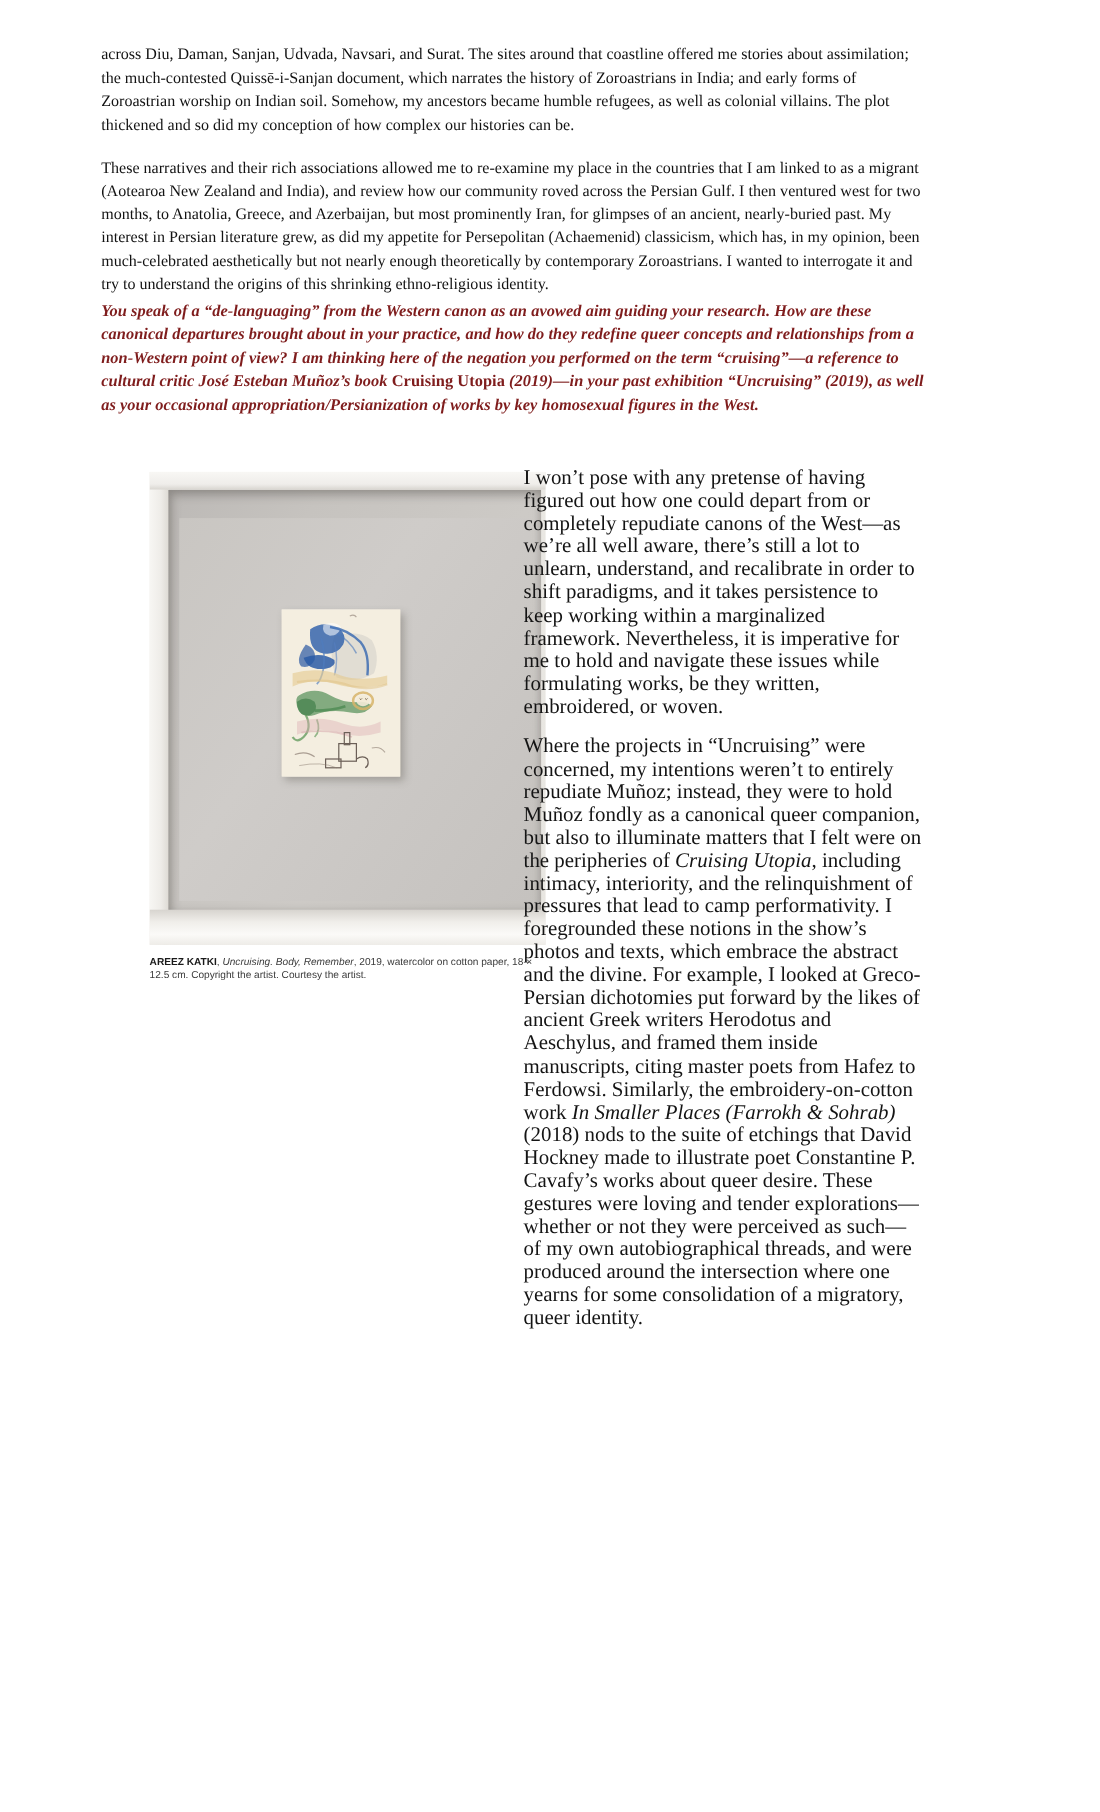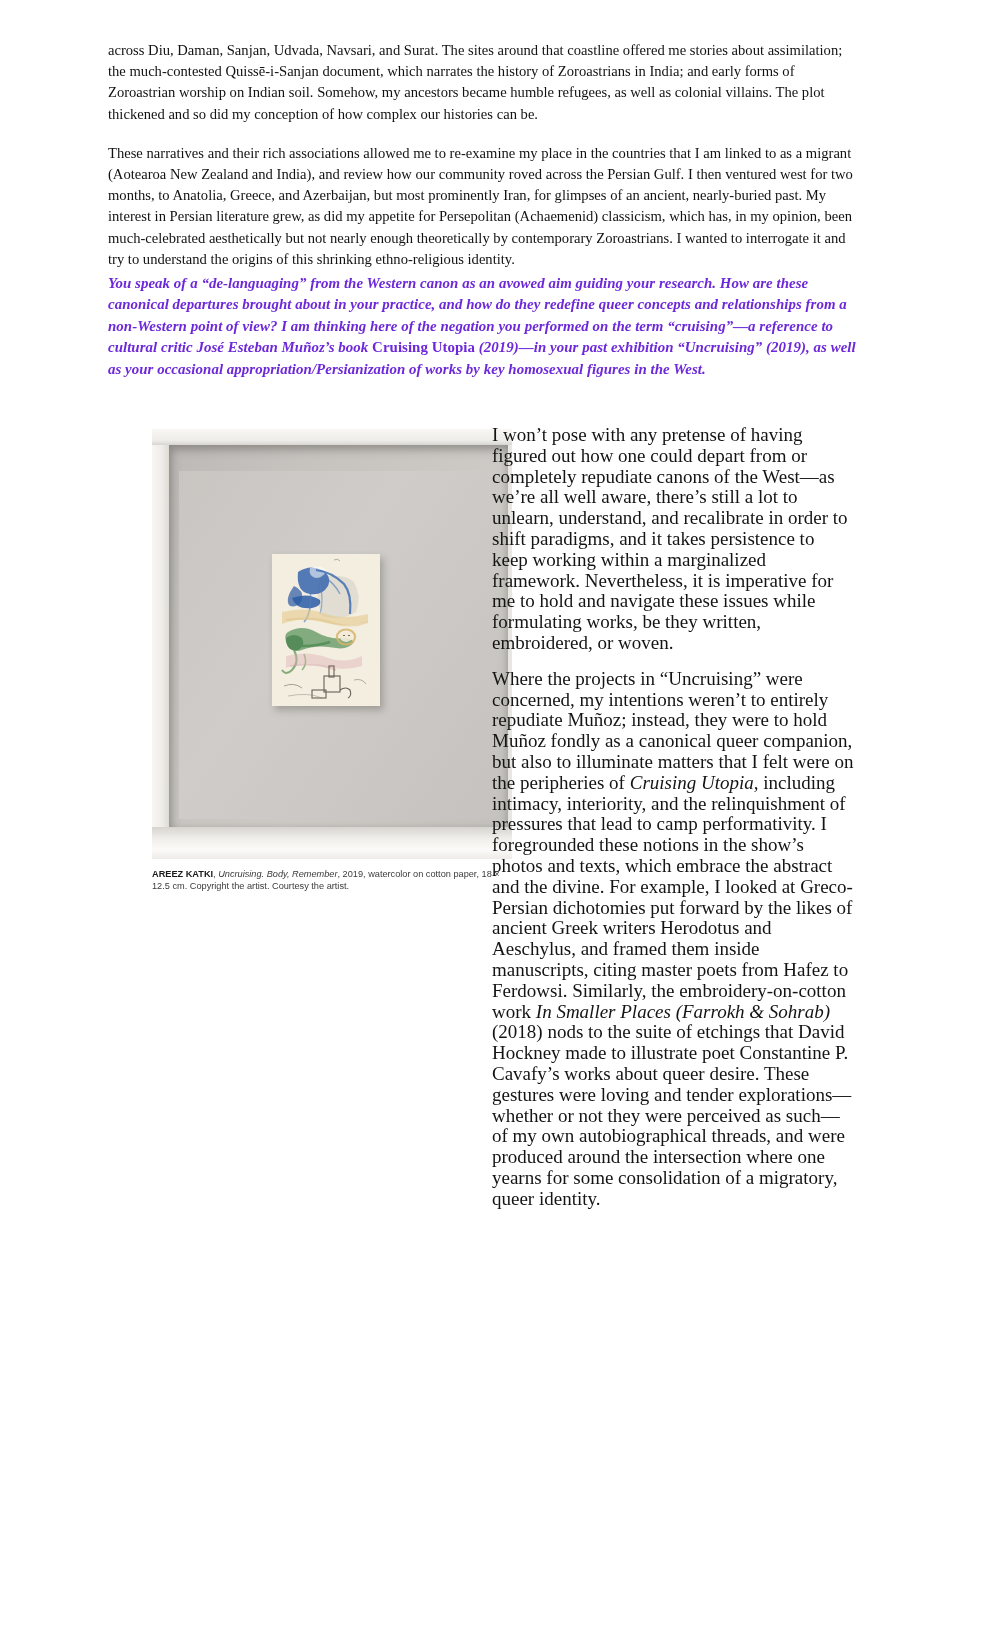--- a/index.html
+++ b/index.html
@@ -12,21 +12,21 @@
     width: 1000px;
     height: 1647px;
     position: relative;
     font-family: "Liberation Serif", serif;
     color: #111111;
     -webkit-font-smoothing: antialiased;
   }
 
   .page {
     position: absolute;
-    left: 16px; top: 0;
+    left: 0; top: 0;
     width: 900px;
     height: 1647px;
     overflow: hidden;
   }
 
   
   .article-top {
     position: absolute;
     left: 92px;
     top: 40px;
@@ -46,21 +46,21 @@
   .question {
     position: absolute;
     left: 92px;
     top: 273px;
     width: 752px;
     font-family: "Liberation Serif", serif;
     font-style: italic;
     font-weight: bold;
     font-size: 14.9px;
     line-height: 21.4px;
-    color: #6d28d9;
+    color: #7f1d1d;
     letter-spacing: 0.05px;
   }
   .question .upright {
     font-style: normal;
   }
 
   
   .figure {
     position: absolute;
     left: 96px;

